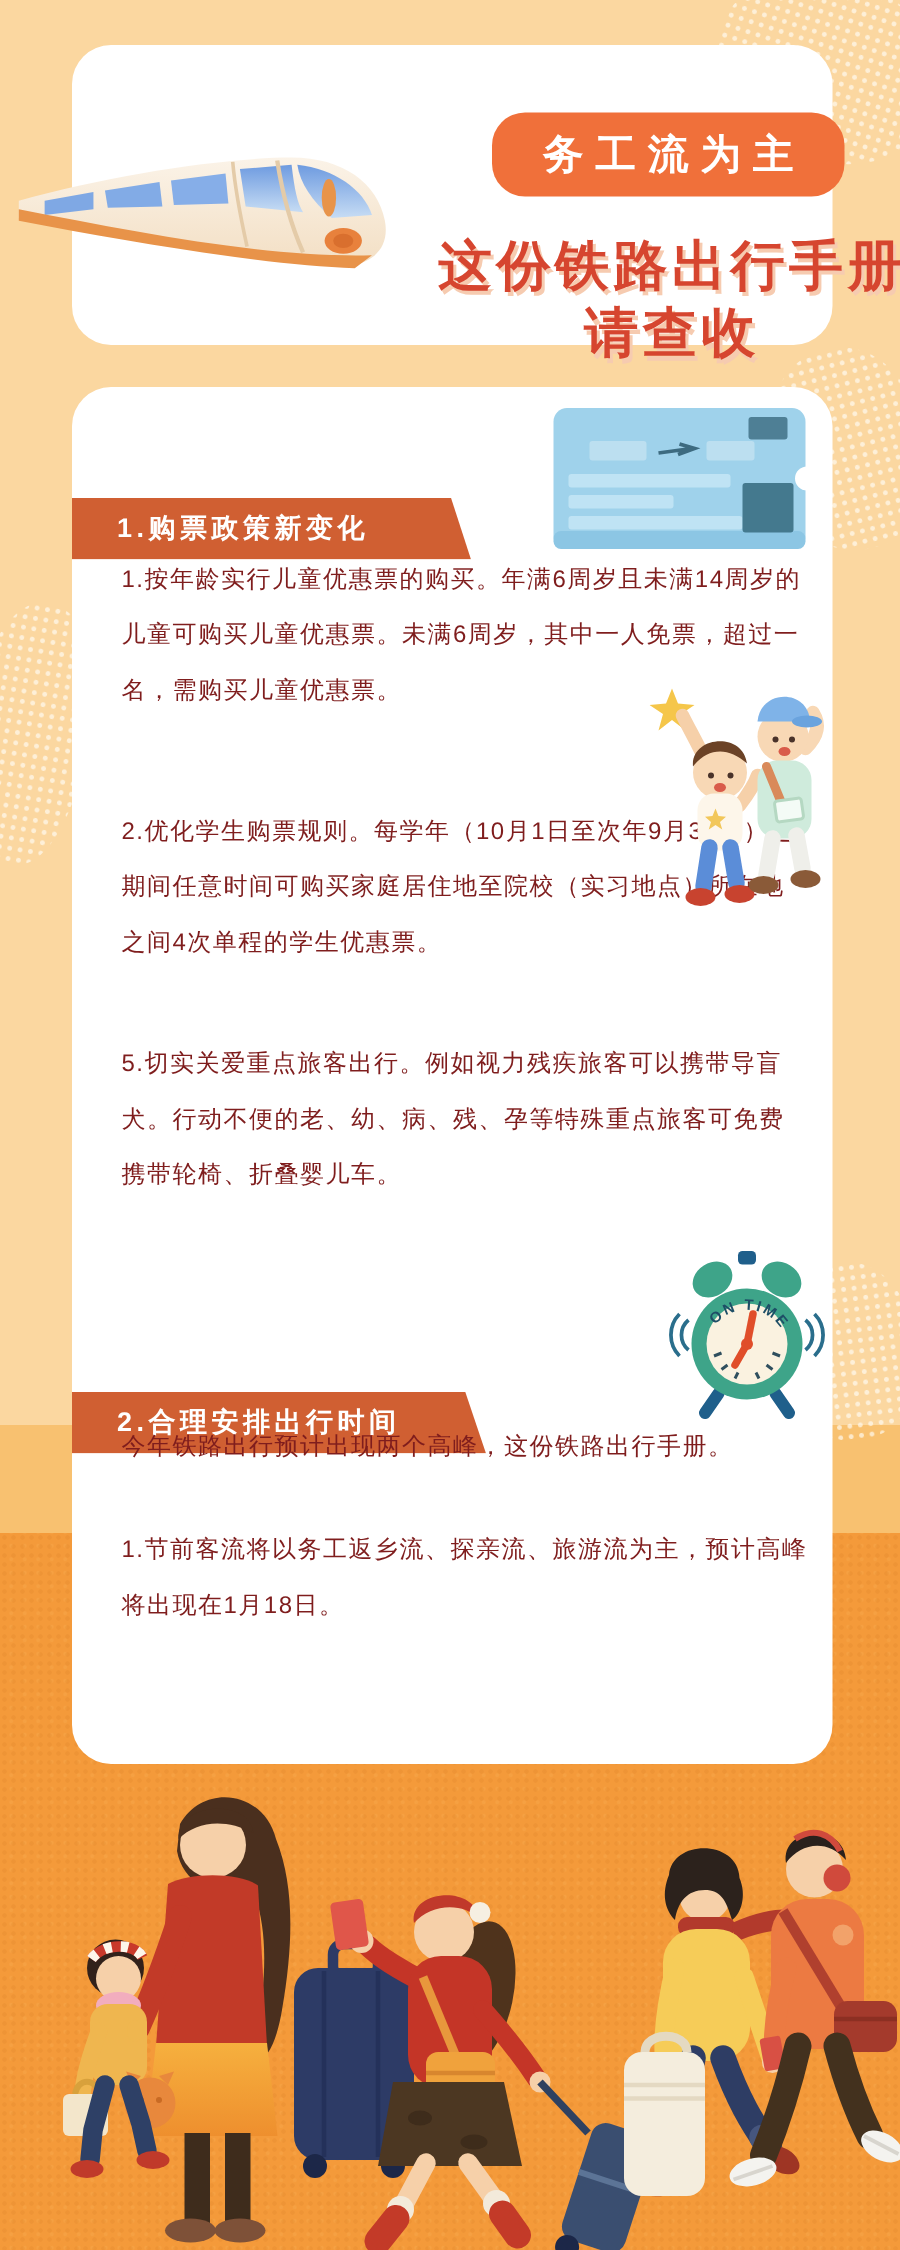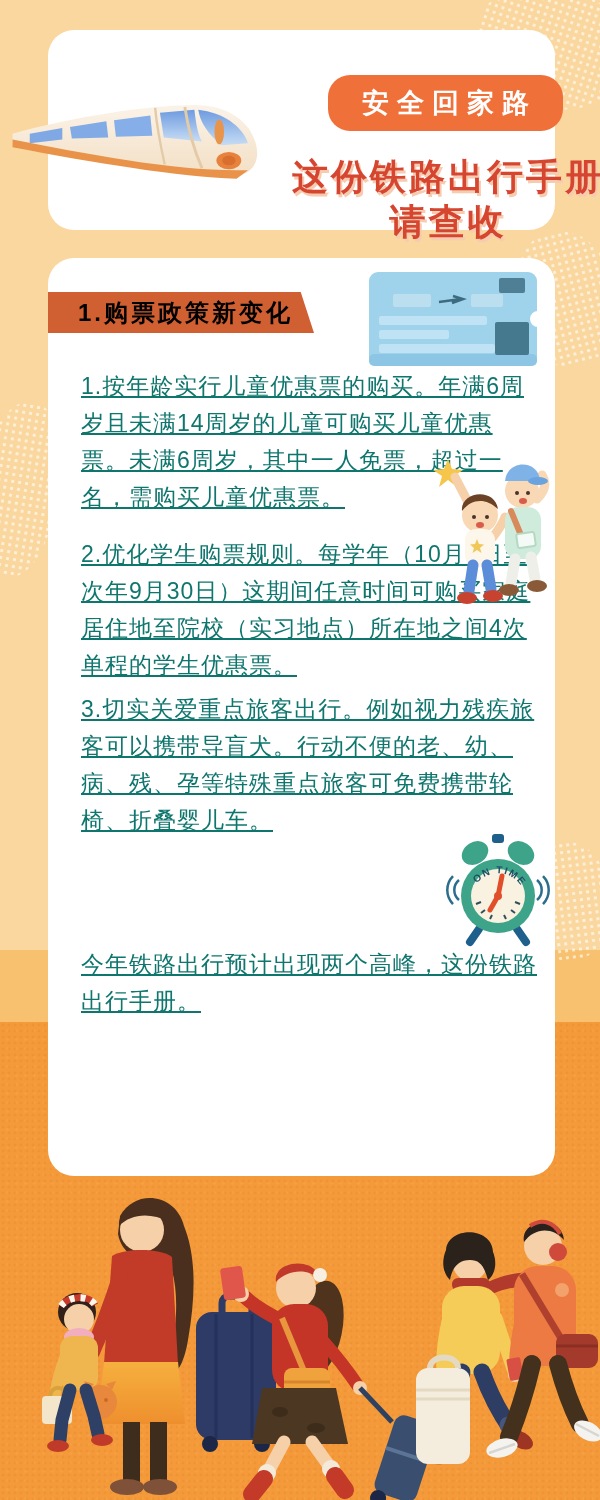--- a/index.html
+++ b/index.html
@@ -35,31 +35,32 @@
     line-height:56px;text-align:center;text-indent:8px;
   }
   .poster-title{
     position:absolute;left:230px;top:124px;width:340px;text-align:center;
     color:#D6452F;font-weight:900;font-size:36px;line-height:45px;letter-spacing:3px;
     text-shadow:2px 3px 0 #F6CBB0;
   }
   .train-svg{position:absolute;left:2px;top:84px;width:268px;height:134px;}
 
   .section-badge{
-    position:absolute;left:0;height:41px;background:#D05F32;color:#000000;
-    font-size:24px;font-weight:bold;letter-spacing:3px;line-height:41px;
+    position:absolute;left:0;height:41px;background:#D05F32;color:#ffffff;
+    font-size:18px;font-weight:bold;letter-spacing:3px;line-height:41px;
     padding-left:30px;box-sizing:border-box;
     clip-path:polygon(0 0,95% 0,100% 100%,0 100%);
+    margin-top:40px;
   }
   .badge1{top:34px;width:266px;}
   .badge2{top:630px;width:276px;}
 
   .para{
-    position:absolute;left:33px;width:458px;color:#0f766e;
-    font-size:23px;line-height:37px;letter-spacing:1px;text-decoration:underline;
+    position:absolute;left:33px;width:458px;color:#7f1d1d;
+    font-size:16px;line-height:37px;letter-spacing:1px;
   }
   .p1{top:110px;} .p2{top:278px;} .p3{top:433px;} .p4{top:593px;}
   .s2intro{top:688px;} .s2p1{top:757px;} .s2p2{top:842px;}
 
   .ticket-svg{position:absolute;right:10px;top:8px;width:178px;height:108px;}
   .kids-svg{position:absolute;left:385px;top:172px;width:122px;height:212px;}
   .clock-svg{position:absolute;left:395px;top:572px;width:110px;height:118px;}
   .travelers-svg{position:absolute;left:0;top:1172px;width:600px;height:328px;}
 </style>
 </head>
@@ -67,21 +68,21 @@
 
 <div class="poster">
 
   <div class="speckle sp1"></div>
   <div class="speckle sp2"></div>
   <div class="speckle sp3"></div>
   <div class="speckle sp4"></div>
   <div class="bottom-texture"></div>
 
   <div class="card card-top">
-    <div class="header-badge">安全回家路</div>
+    <div class="header-badge">务工流为主</div>
     <div class="poster-title">
       <div>这份铁路出行手册</div>
       <div>请查收</div>
     </div>
   </div>
 
   <svg class="train-svg" viewBox="0 0 270 140">
     <defs>
       <linearGradient id="gwin" x1="0" y1="0" x2="0" y2="1">
         <stop offset="0" stop-color="#6E9BE0"></stop>
@@ -119,21 +120,21 @@
       <path d="M72,36 L94,33 M86,30 L96,33 L85,37" stroke="#3D6B80" stroke-width="2.5" fill="none"></path>
       <rect x="12" y="50" width="108" height="9" rx="2" fill="#BFE3F4"></rect>
       <rect x="12" y="64" width="70" height="9" rx="2" fill="#BFE3F4"></rect>
       <rect x="12" y="78" width="116" height="9" rx="2" fill="#BFE3F4"></rect>
       <rect x="128" y="56" width="34" height="33" rx="2" fill="#44798E"></rect>
       <circle cx="171" cy="53" r="8" fill="#ffffff"></circle>
     </svg>
 
     <div class="para p1">1.按年龄实行儿童优惠票的购买。年满6周岁且未满14周岁的儿童可购买儿童优惠票。未满6周岁，其中一人免票，超过一名，需购买儿童优惠票。</div>
     <div class="para p2">2.优化学生购票规则。每学年（10月1日至次年9月30日）这期间任意时间可购买家庭居住地至院校（实习地点）所在地之间4次单程的学生优惠票。</div>
-    <div class="para p3">3.切实关爱重点旅客出行。例如视力残疾旅客可以携带导盲犬。行动不便的老、幼、病、残、孕等特殊重点旅客可免费携带轮椅、折叠婴儿车。</div>
+    <div class="para p3">5.切实关爱重点旅客出行。例如视力残疾旅客可以携带导盲犬。行动不便的老、幼、病、残、孕等特殊重点旅客可免费携带轮椅、折叠婴儿车。</div>
 
     <svg class="kids-svg" viewBox="0 0 122 210">
       <g>
         <path d="M15,28 L19,38 L30,39 L21,45 L24,56 L15,49 L6,56 L9,45 L0,39 L11,38 Z" fill="#F5C64A"></path>
       </g>
       <g>
         <path d="M22,46 C28,58 34,68 38,78" stroke="#F6D0A9" stroke-width="9" stroke-linecap="round" fill="none"></path>
         <circle cx="47" cy="84" r="18" fill="#F8D8B5"></circle>
         <path d="M29,80 C27,60 62,56 65,78 C52,66 38,68 29,80 Z" fill="#6B4226"></path>
         <circle cx="41" cy="86" r="2" fill="#4A332A"></circle>
@@ -189,22 +190,24 @@
           <path d="M47,89 l2,-4"></path>
         <path d="M63,89 l-2,-4"></path>
           <path d="M72,83 l-4,-3"></path>
           <path d="M77,74 l-5,-2"></path>
       </g>
       <path d="M55,66 L59,46" stroke="#E04E2A" stroke-width="5" stroke-linecap="round"></path>
       <path d="M55,66 L47,80" stroke="#E04E2A" stroke-width="5" stroke-linecap="round"></path>
       <circle cx="55" cy="66" r="4" fill="#E04E2A"></circle>
     </svg>
 
+    <div class="section-badge badge2">2.合理安排出行时间</div>
 
     <div class="para s2intro">今年铁路出行预计出现两个高峰，这份铁路出行手册。</div>
+    <div class="para s2p1">1.节前客流将以务工返乡流、探亲流、旅游流为主，预计高峰将出现在1月18日。</div>
   </div>
 
   <svg class="travelers-svg" viewBox="0 0 600 328">
     <defs>
       <linearGradient id="gskirt" x1="0" y1="0" x2="0" y2="1">
         <stop offset="0" stop-color="#F6B03E"></stop>
           <stop offset="1" stop-color="#EE8F2E"></stop>
       </linearGradient>
     </defs>
 

